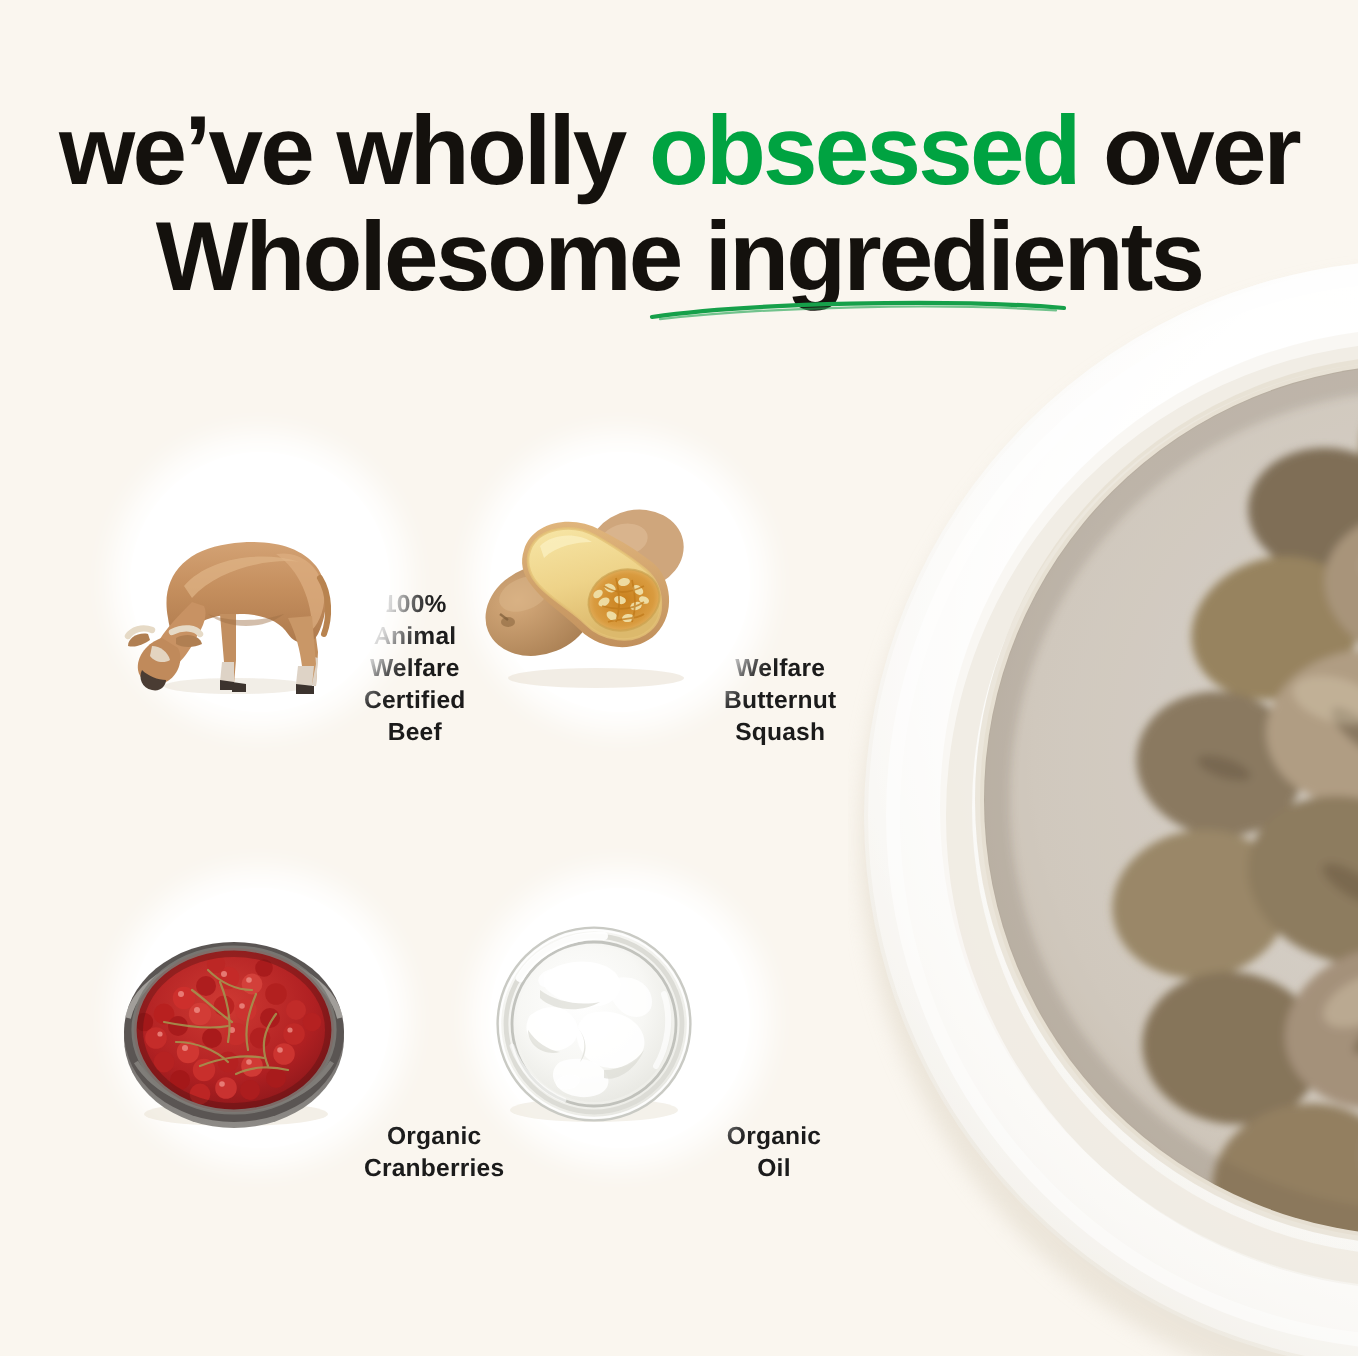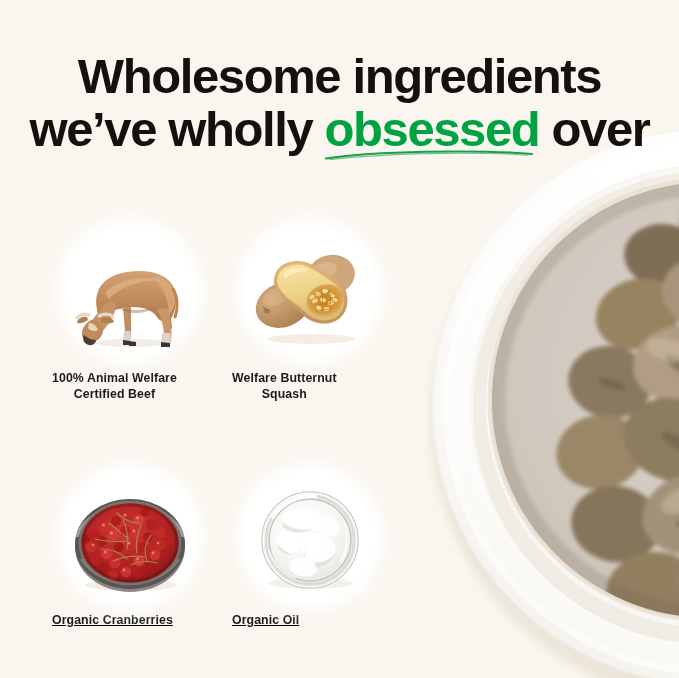--- a/index.html
+++ b/index.html
@@ -40,21 +40,21 @@
     pointer-events:none;
   }
 
   
   .grid {
     position:absolute;
     left:52px; top:218px;
     width:360px;
   }
   .grid-row { display:flex; }
-  .cell { width:180px; display:flex; flex-direction:column; align-items:flex-start; }
+  .cell { width:180px; display:flex; flex-direction:row; align-items:flex-end; }
   .disc-wrap {
     width:156px; height:156px;
     position:relative;
     display:flex; align-items:center; justify-content:center;
   }
   .disc {
     position:absolute;
     left:13px; top:8px;
     width:130px; height:130px;
     border-radius:50%;
@@ -66,21 +66,21 @@
     margin-top:-4px;
     text-align:center;
     font-size:12.3px;
     line-height:16px;
     font-weight:700;
     letter-spacing:0.1px;
     color:#1b1b1b;
     white-space:pre-line;
     font-family:"Liberation Sans", sans-serif;
   }
-  .row2 { margin-top:62px;text-decoration:underline; }
+  .row2 { margin-top:62px; }
   .row2 .caption { margin-top:-8px; }
 
   
   .bowl {
     position:absolute;
     left:424px; top:128px;
     width:560px; height:560px;
   }
 </style>
 </head>
@@ -198,22 +198,22 @@
       </g>
 
       <circle cx="286" cy="272" r="218" fill="none" stroke="#6a5b47" stroke-width="26" opacity="0.18"></circle>
     </g>
 
     <circle cx="286" cy="280" r="252" fill="none" stroke="#ffffff" stroke-width="30" opacity="0.55"></circle>
     <circle cx="286" cy="280" r="268" fill="none" stroke="#ffffff" stroke-width="16" opacity="0.4"></circle>
   </svg>
 
   <div class="headline">
+    <span class="hl-line"><span>we’ve wholly </span><span class="hl-green">obsessed</span><span> over</span></span>
     <span class="hl-line">Wholesome ingredients</span>
-    <span class="hl-line"><span>we’ve wholly </span><span class="hl-green">obsessed</span><span> over</span></span>
   </div>
 
   <svg class="hl-underline" viewBox="0 0 210 16" aria-hidden="true">
     <path d="M2,12.5 C50,5.5 150,3.2 208,8.0" fill="none" stroke="#16a04a" stroke-width="2.1" stroke-linecap="round"></path>
     <path d="M6,13.6 C60,7.4 146,5.4 204,9.2" fill="none" stroke="#2aa757" stroke-width="1.1" stroke-linecap="round" opacity="0.65"></path>
   </svg>
 
   <div class="grid">
 
     <div class="grid-row">

